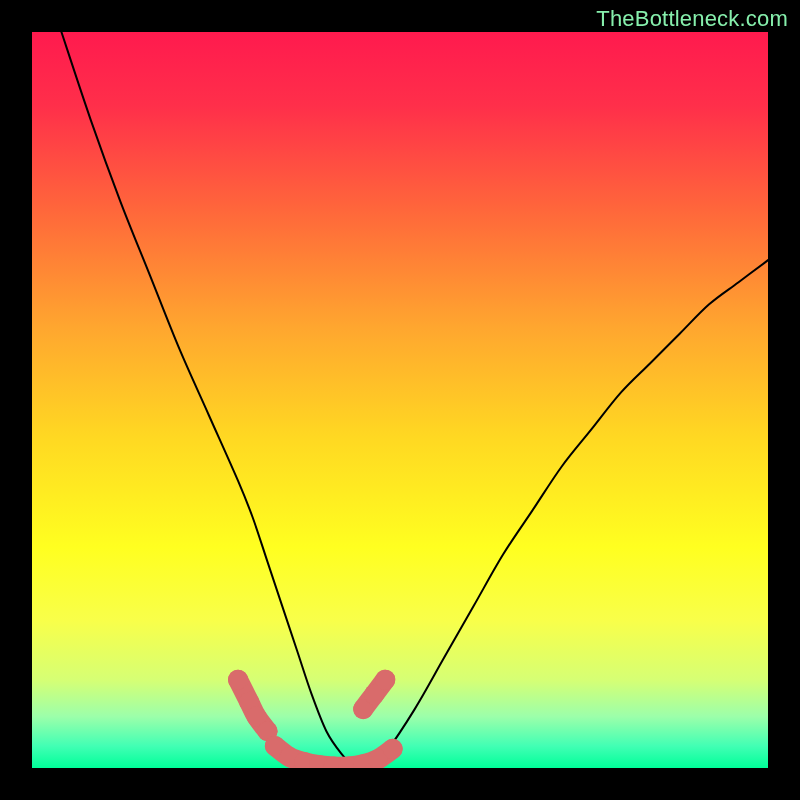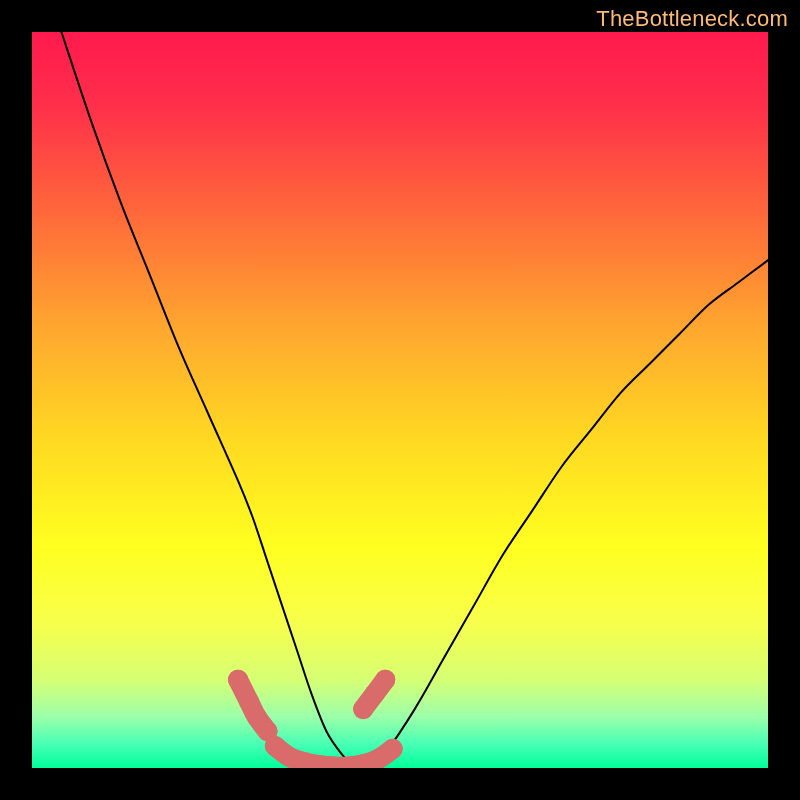--- a/index.html
+++ b/index.html
@@ -24,21 +24,21 @@
     top: 32px;
     left: 32px;
     width: 736px;
     height: 736px;
     overflow: hidden;
   }
   .watermark {
     position: absolute;
     top: 6px;
     right: 12px;
-    color: #fdba74;
+    color: #86efac;
     font-size: 22px;
     font-weight: 500;
     letter-spacing: 0.2px;
     z-index: 50;
   }
   svg { display: block; }
 </style>
 </head>
 <body>
 

